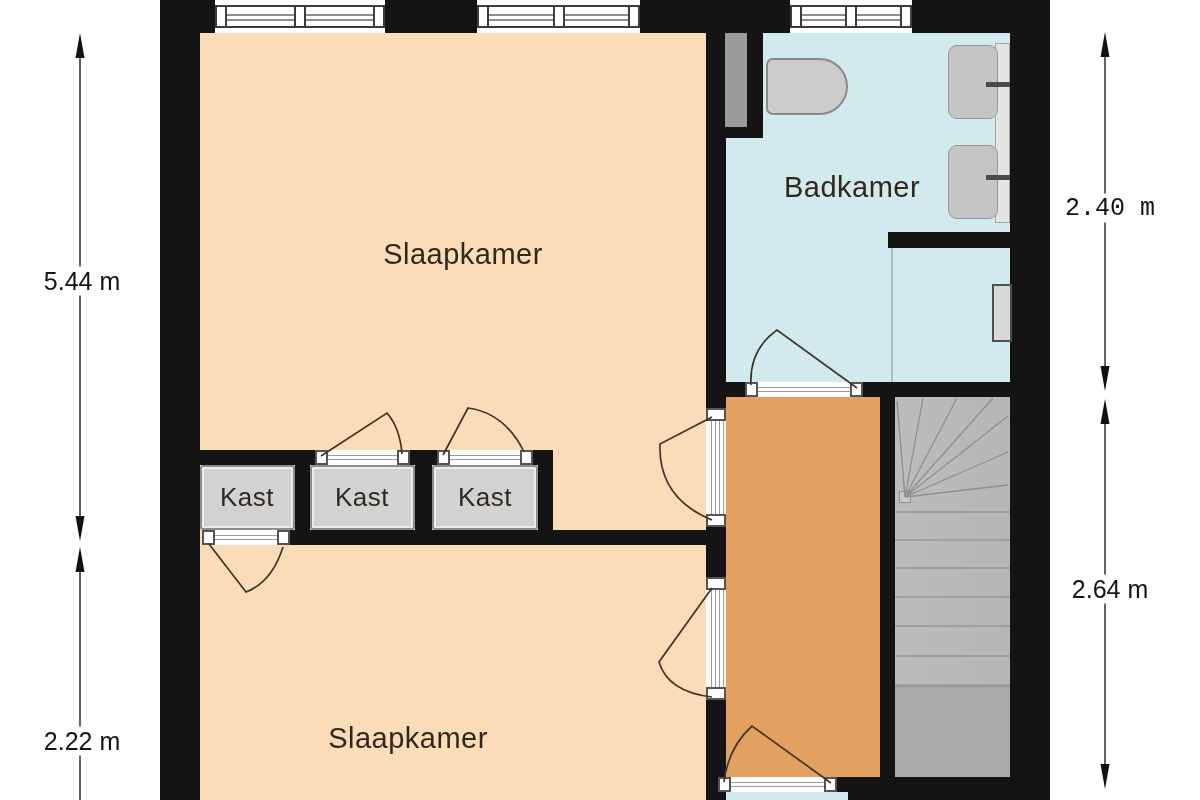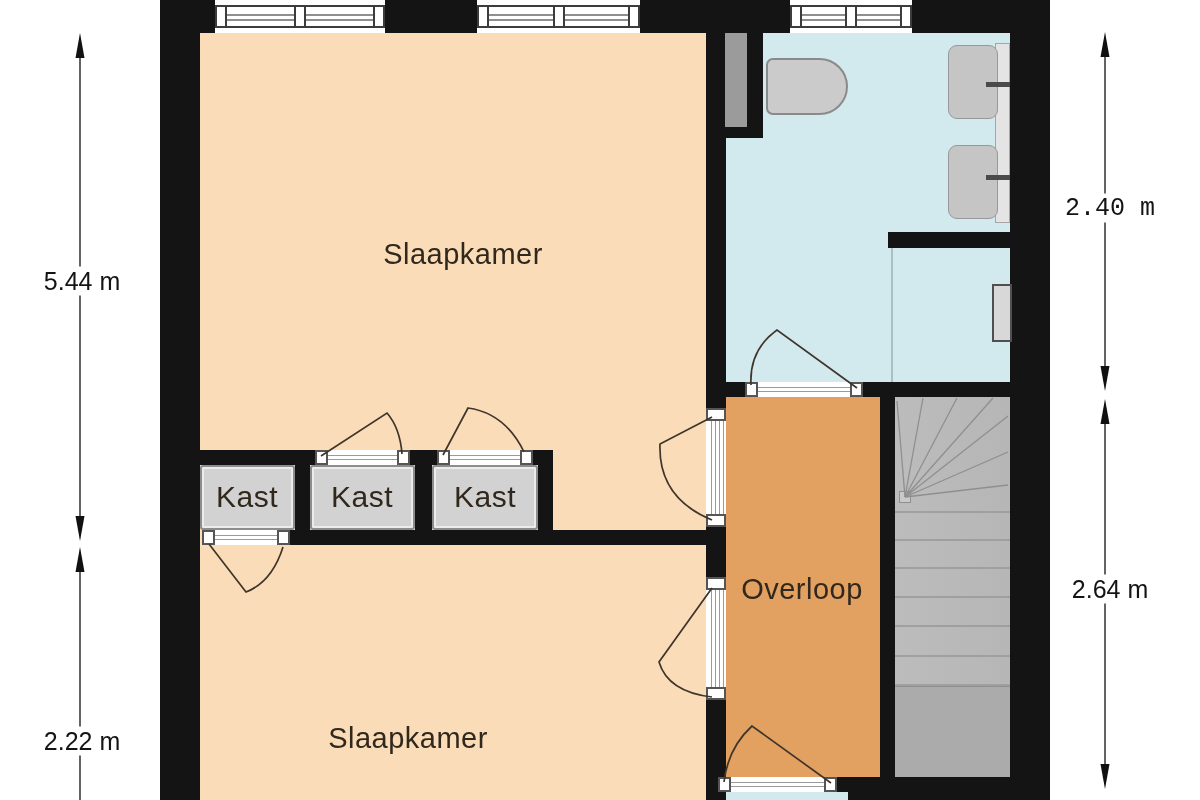--- a/index.html
+++ b/index.html
@@ -6,21 +6,21 @@
   #stage{
     position:relative;width:1200px;height:800px;background:#fff;overflow:hidden;
     font-family:"Liberation Sans", sans-serif;
   }
   .room{position:absolute;}
   .wall{position:absolute;background:var(--wall,#141414);}
   .label{
     position:absolute;transform:translate(-50%,-50%);
     font-size:29px;color:#31281d;white-space:nowrap;letter-spacing:0.5px;
   }
-  .label.kast{font-size:30px;}
+  .label.kast{font-size:26px;}
   .dim-label{
     position:absolute;transform:translate(-50%,-50%);
     font-size:25px;color:#141414;background:#fff;padding:0 5px;white-space:nowrap;
   }
   
   .window{
     position:absolute;background:#fff;box-sizing:border-box;
     border-top:2px solid #3c3c3c;border-bottom:2px solid #3c3c3c;
   }
   .glazing{
@@ -216,21 +216,21 @@
       <polygon points="1105,391 1100.5,366 1109.5,366" stroke="none"></polygon>
 
       <line x1="1105" y1="404" x2="1105" y2="784"></line>
       <polygon points="1105,399 1100.5,424 1109.5,424" stroke="none"></polygon>
       <polygon points="1105,789 1100.5,764 1109.5,764" stroke="none"></polygon>
     </g>
   </svg>
 
   <div class="label" style="left:463px;top:254px;">Slaapkamer</div>
   <div class="label" style="left:408px;top:738px;">Slaapkamer</div>
-  <div class="label" style="left:802px;top:589px;">Overloop</div>
+  <div class="label" style="left:852px;top:187px;">Badkamer</div>
   <div class="label kast" style="left:247px;top:497px;">Kast</div>
   <div class="label kast" style="left:362px;top:497px;">Kast</div>
   <div class="label kast" style="left:485px;top:497px;">Kast</div>
 
   <div class="dim-label" style="left:82px;top:281px;">5.44 m</div>
   <div class="dim-label" style="left:82px;top:741px;">2.22 m</div>
   <div class="dim-label" style="left:1110px;top:208px;font-family:Liberation Mono, monospace;">2.40 m</div>
   <div class="dim-label" style="left:1110px;top:589px;">2.64 m</div>
 
 </div>

